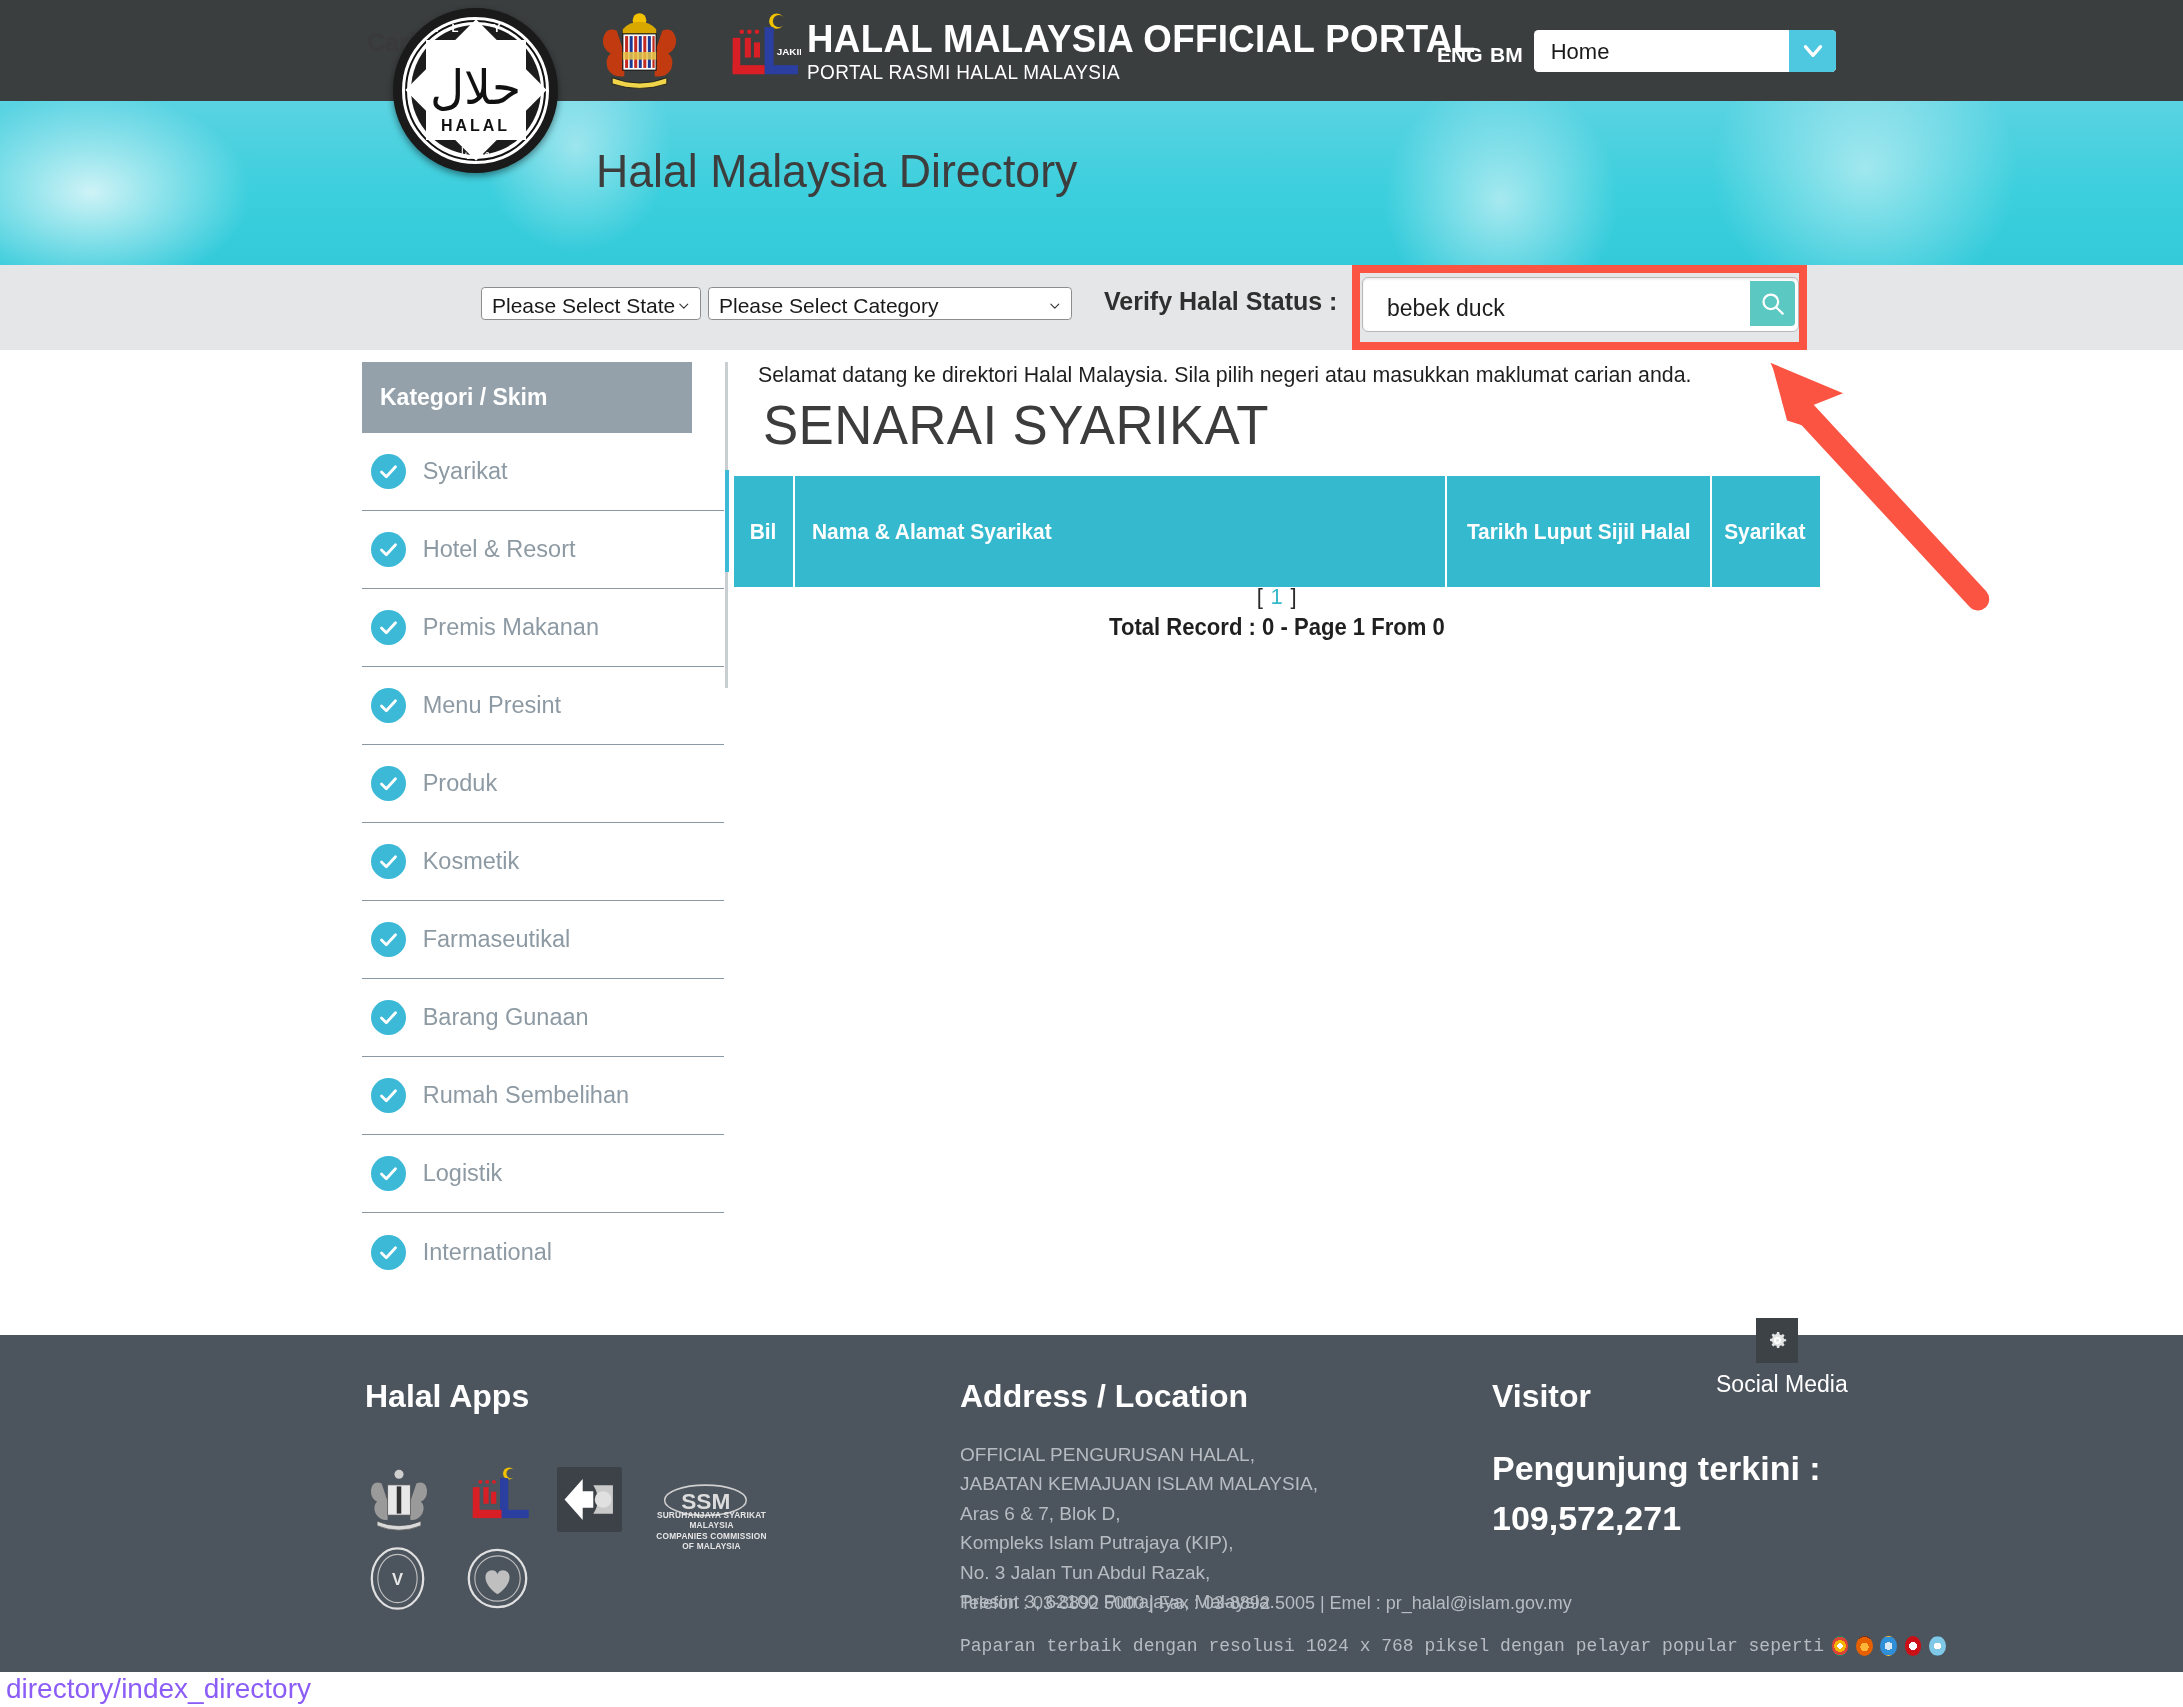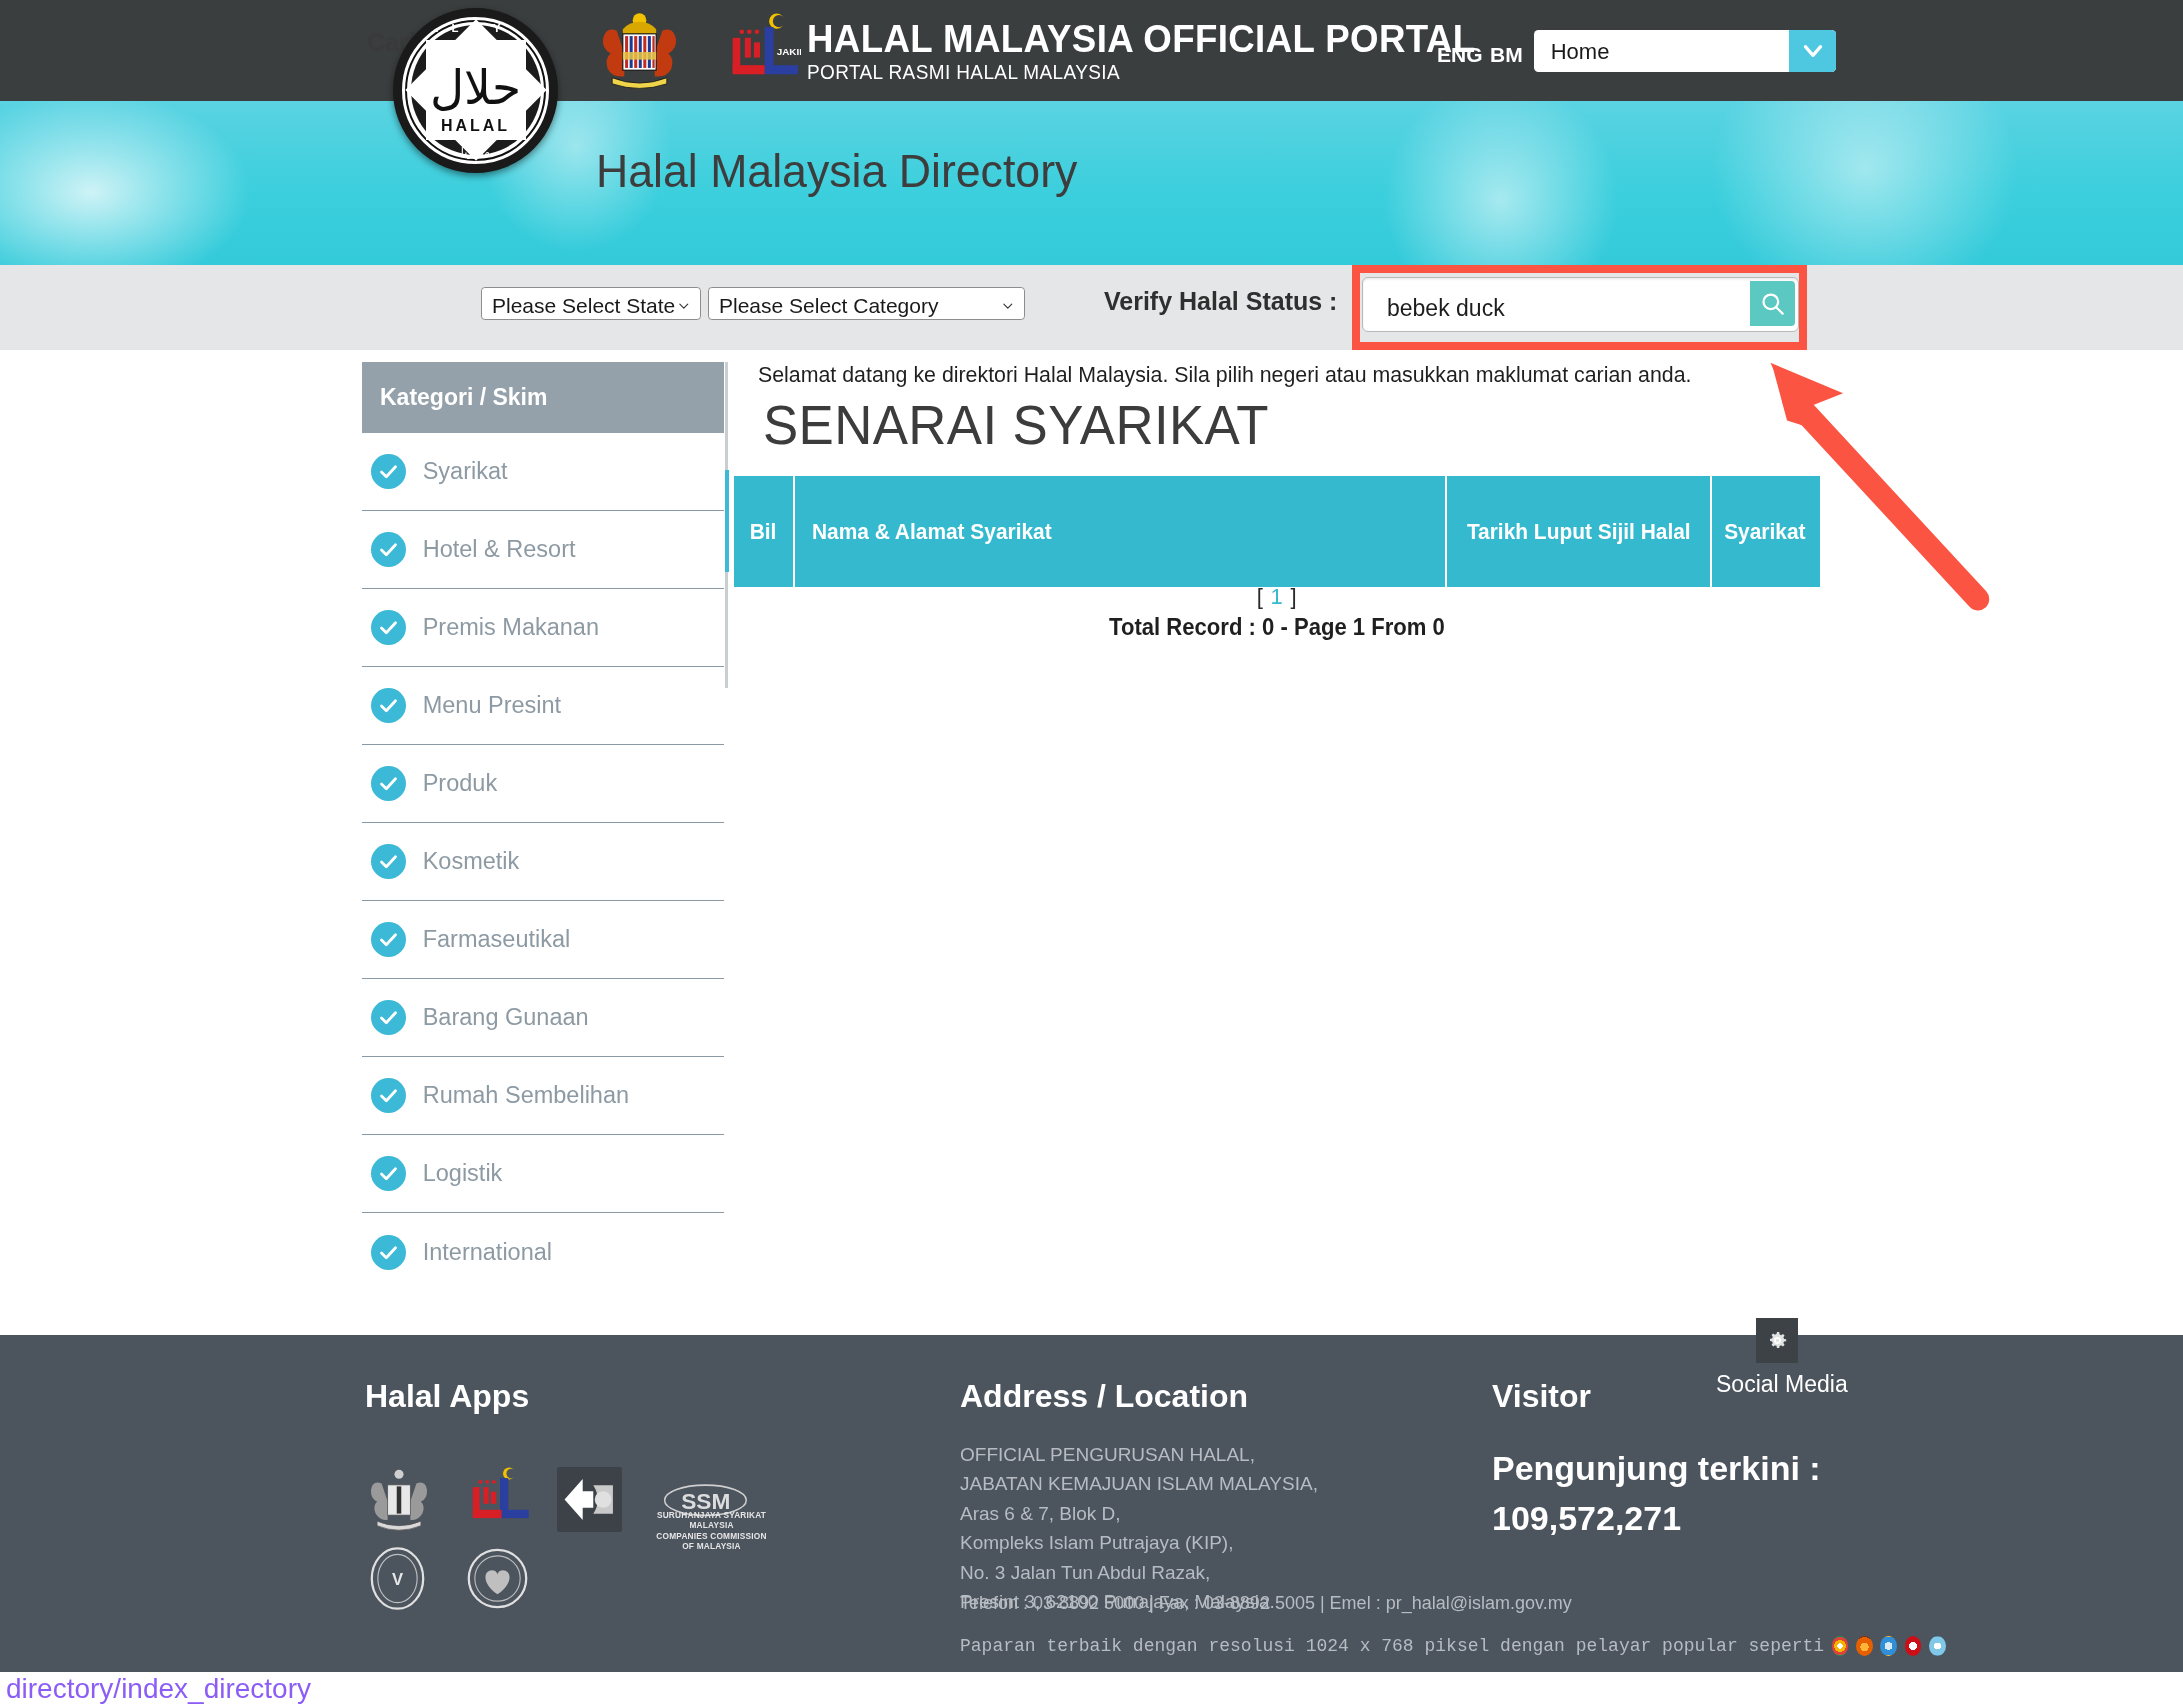--- a/index.html
+++ b/index.html
@@ -128,21 +128,21 @@
   }
   .carian-label {
     position: absolute; left: 367px; top: 28px;
     font-size: 25px; font-weight: 700; color: #3a3a3a;
   }
   .sel {
     position: absolute; top: 287px; height: 33px;
     background: #ffffff; border: 0.8px solid #8d8d8d; border-radius: 3.8px;
   }
   .sel-state { left: 481px; width: 220px; }
-  .sel-cat   { left: 708px; width: 317px; }
+  .sel-cat   { left: 708px; width: 364px; }
   .sel-text {
     position:absolute; left: 10px; top: 6px; font-size: 21px; color: #1a1a1a; white-space: nowrap;
   }
   .sel-caret {
     position:absolute; right: 9px; top: 10.6px; width: 13.6px; height: 13.6px;
   }
   .sel-caret svg { width:13.6px; height:13.6px; }
 
   .verify-label {
     position: absolute; left: 1104px; top: 287px;
@@ -177,21 +177,21 @@
   .red-arrow {
     position: absolute; left: 1728px; top: 334px;
     width: 318px; height: 303px; z-index: 30; pointer-events: none;
   }
 
   
   .sidebar {
     position: absolute; left: 362px; top: 362px; width: 362px;
   }
   .sidebar-head {
-    width: 362px; height: 71px; background: #94a1aa;
+    width: 330px; height: 71px; background: #94a1aa;
     display: flex; align-items: center;
   }
   .sidebar-head span {
     margin-left: 18px; font-size: 23px; font-weight: 700; color: #ffffff;
   }
   .sidebar-item {
     position: relative; width: 362px; height: 78px;
     display: flex; align-items: center;
     border-bottom: 1.5px solid #8a99a3;
     margin-left: 0;

